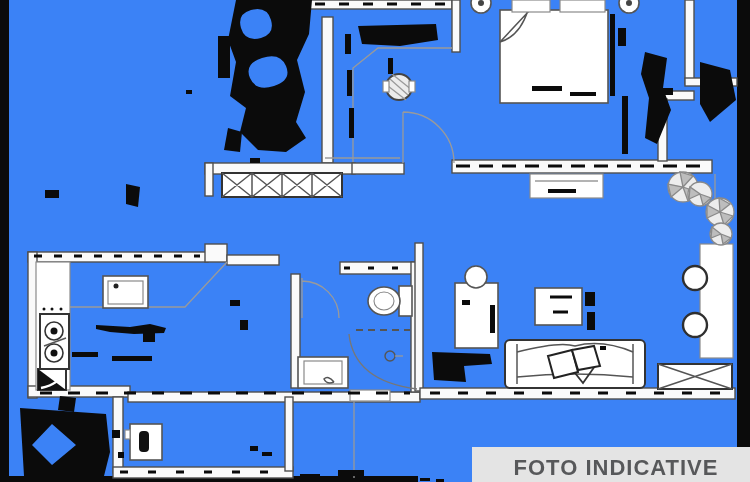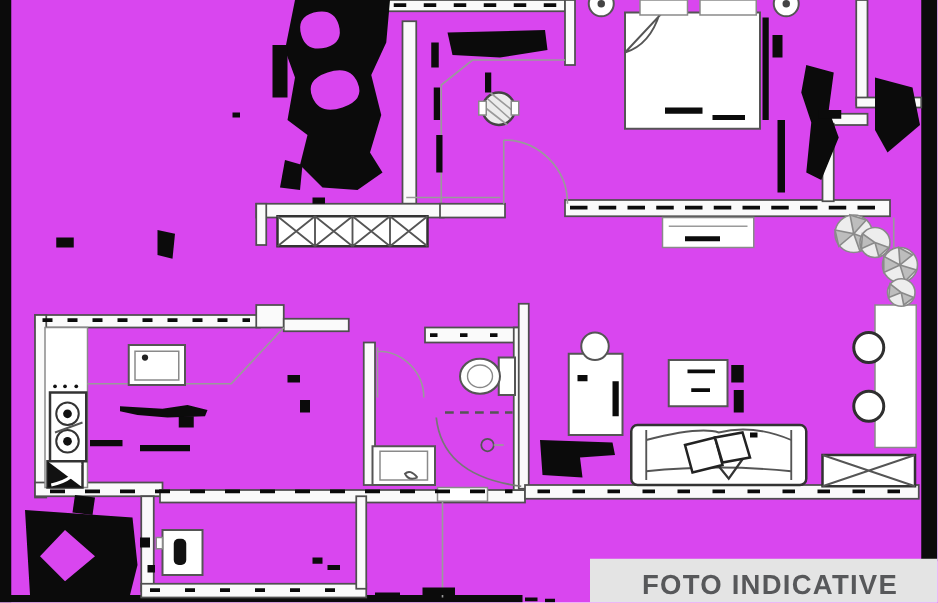--- a/index.html
+++ b/index.html
@@ -1,16 +1,16 @@
 <!DOCTYPE html>
 <html><head>
 <meta charset="utf-8">
 <style>
   html,body{margin:0;padding:0;background:#ffffff;}
-  #stage{position:relative;width:750px;height:482px;background:#d946ef;overflow:hidden;
+  #stage{position:relative;width:750px;height:482px;background:#3b82f6;overflow:hidden;
          font-family:"Liberation Sans", sans-serif;}
   svg{position:absolute;left:0;top:0;display:block;}
   .wall{fill:#fafafa;stroke:#4f4f4f;stroke-width:1.4;}
   .furn{fill:#ffffff;stroke:#555555;stroke-width:1.6;}
   .furnthin{fill:#ffffff;stroke:#8a8a8a;stroke-width:1.2;}
   .gline{fill:none;stroke:#9a9a9a;stroke-width:1.3;}
   .dline{fill:none;stroke:#555555;stroke-width:1.5;}
   .dark{fill:#ffffff;stroke:#333333;stroke-width:2;}
   .blob{fill:#0b0b0b;stroke:none;}
   .speck{stroke:#0b0b0b;stroke-width:3;fill:none;}

